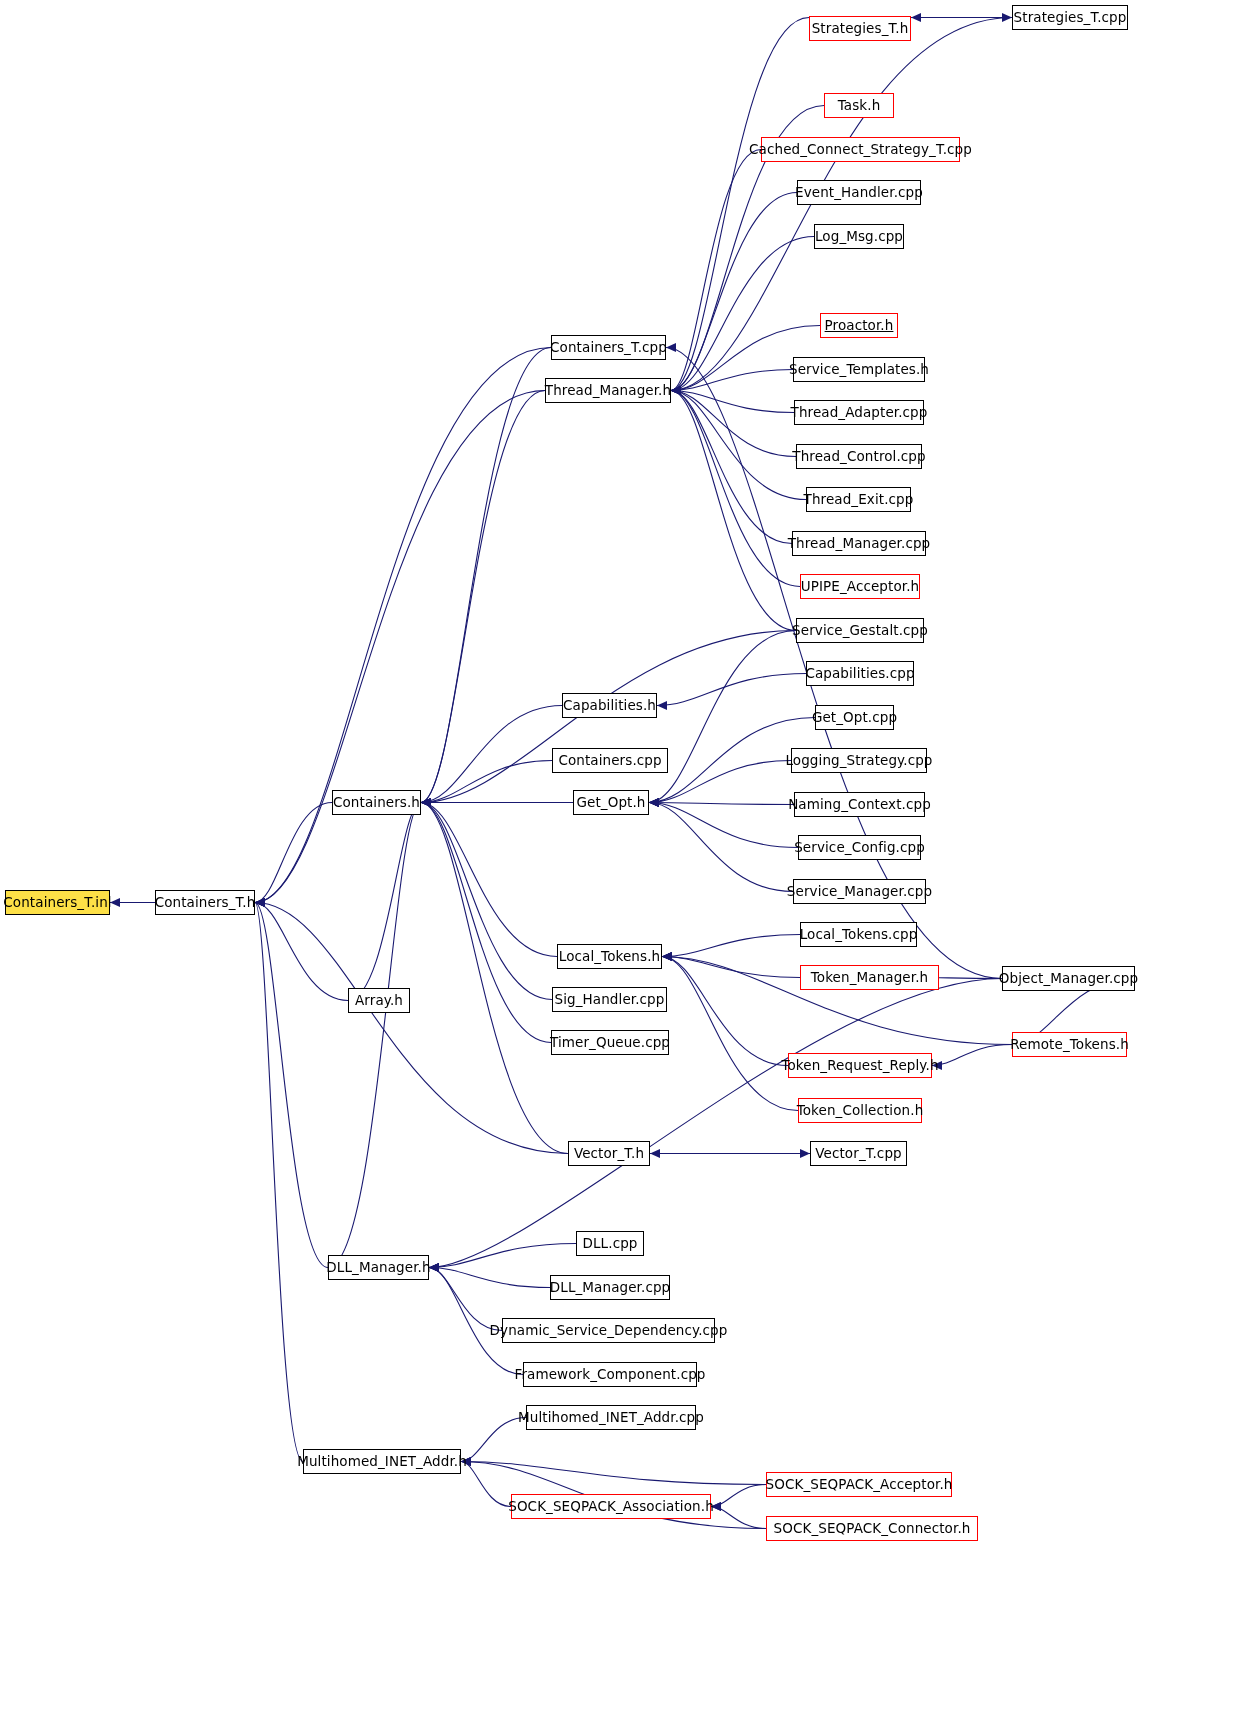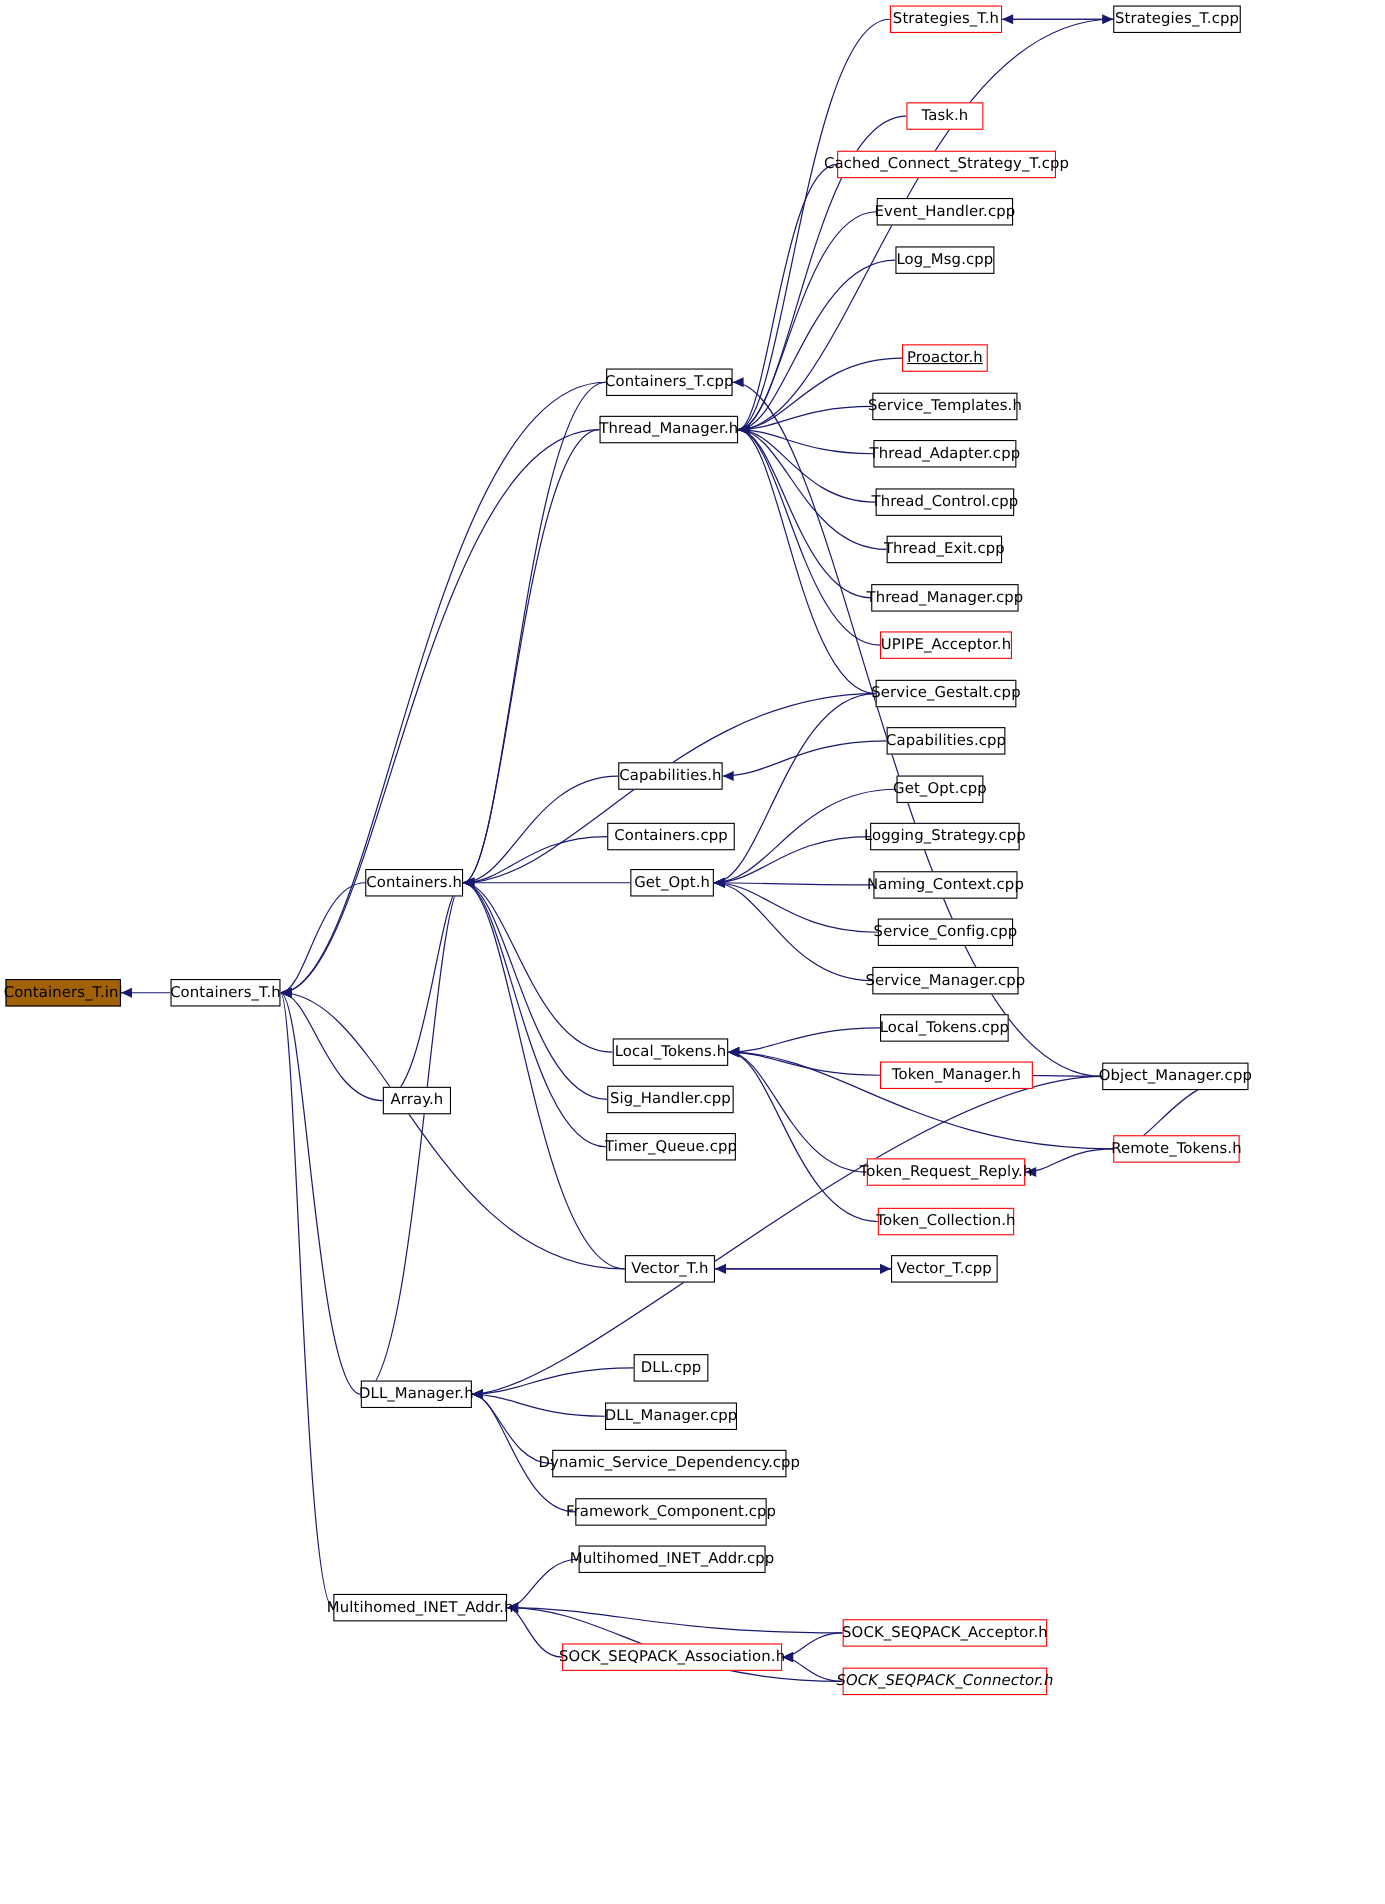--- a/index.html
+++ b/index.html
@@ -29,21 +29,21 @@
     background:#ffffff;
     color:#000000;
     font-size:13.5px;
     line-height:1;
     white-space:nowrap;
     letter-spacing:0.1px;
     z-index:5;
     padding:0 6px;
   }
   .node.red{border-color:#ff0000;}
-  .node.current{background:#a16207;border-color:#000000;}
+  .node.current{background:#fde047;border-color:#000000;}
   .edge{
     fill:none;
     stroke:#191970;
     stroke-width:1.1;
   }
   .arrowhead{fill:#191970;stroke:none;}
 </style>
 </head>
 <body>
 
@@ -219,21 +219,21 @@
       </div>
       <div class="node" style="left: 568px; top: 1141px; width: 82px;">
         <span>Vector_T.h</span>
       </div>
       <div class="node" style="left: 328px; top: 1255px; width: 101px;">
         <span>DLL_Manager.h</span>
       </div>
       <div class="node" style="left: 303px; top: 1449px; width: 158px;">
         <span>Multihomed_INET_Addr.h</span>
       </div>
-      <div class="node red" style="left: 809px; top: 5px; width: 102px;">
+      <div class="node red" style="left: 809px; top: 16px; width: 102px;">
         <span>Strategies_T.h</span>
       </div>
       <div class="node" style="left: 1012px; top: 5px; width: 116px;">
         <span>Strategies_T.cpp</span>
       </div>
       <div class="node red" style="left: 824px; top: 93px; width: 70px;">
         <span>Task.h</span>
       </div>
       <div class="node red" style="left: 761px; top: 137px; width: 199px;">
         <span>Cached_Connect_Strategy_T.cpp</span>
@@ -321,17 +321,17 @@
       </div>
       <div class="node" style="left: 526px; top: 1405px; width: 170px;">
         <span>Multihomed_INET_Addr.cpp</span>
       </div>
       <div class="node red" style="left: 766px; top: 1472px; width: 186px;">
         <span>SOCK_SEQPACK_Acceptor.h</span>
       </div>
       <div class="node red" style="left: 511px; top: 1494px; width: 200px;">
         <span>SOCK_SEQPACK_Association.h</span>
       </div>
-      <div class="node red" style="left: 766px; top: 1516px; width: 186px; font-style: italic;">
+      <div class="node red" style="left: 766px; top: 1516px; width: 212px;">
         <span>SOCK_SEQPACK_Connector.h</span>
       </div>
     </div>
 </div>
 
 </body></html>

